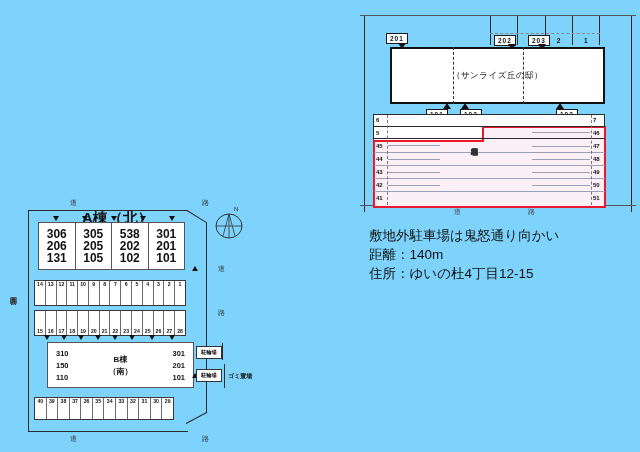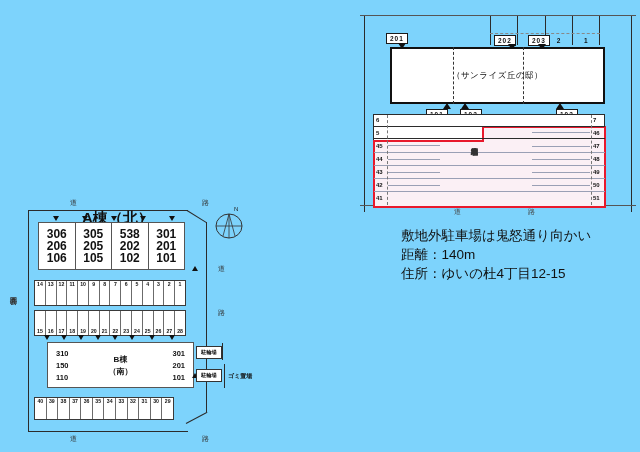--- a/index.html
+++ b/index.html
@@ -67,21 +67,21 @@
     position:absolute; writing-mode:vertical-rl; text-orientation:upright;
     font-size:7px; color:#333; letter-spacing:0px; line-height:8px; font-weight:700;
   }
   .road-lbl { position:absolute; font-size:7px; color:#444; letter-spacing:10px; }
 
   
   #caption {
     position:absolute; left:369px; top:226px; width:268px;
     font-size:13.5px; color:#111; line-height:19px; letter-spacing:0px;
   }
-  #caption div { white-space:nowrap;margin-left:32px; }
+  #caption div { white-space:nowrap; }
 
   
   #site-plan { position:absolute; left:6px; top:196px; width:250px; height:252px; }
 
   .sp-border { position:absolute; background:#2b2b2b; }
   .sp-diag { position:absolute; height:1px; background:#2b2b2b; transform-origin: left center; }
 
   .sp-roadlbl { position:absolute; font-size:7px; color:#333; }
   .sp-roadlbl.sp-spaced { letter-spacing:26px; }
 
@@ -277,21 +277,21 @@
     <div class="arrow-small-d" style="left:47px; top:20px;"></div>
     <div class="arrow-small-d" style="left:76px; top:20px;"></div>
     <div class="arrow-small-d" style="left:105px; top:20px;"></div>
     <div class="arrow-small-d" style="left:134px; top:20px;"></div>
     <div class="arrow-small-d" style="left:163px; top:20px;"></div>
 
     <div class="bldg bldg-a">
       <div class="unitcol">
         <span>306</span>
         <span>206</span>
-        <span>106</span>
+        <span>131</span>
       </div>
       <div class="unitcol">
         <span>305</span>
         <span>205</span>
         <span>105</span>
       </div>
       <div class="unitcol">
         <span>538</span>
         <span>202</span>
         <span>102</span>

